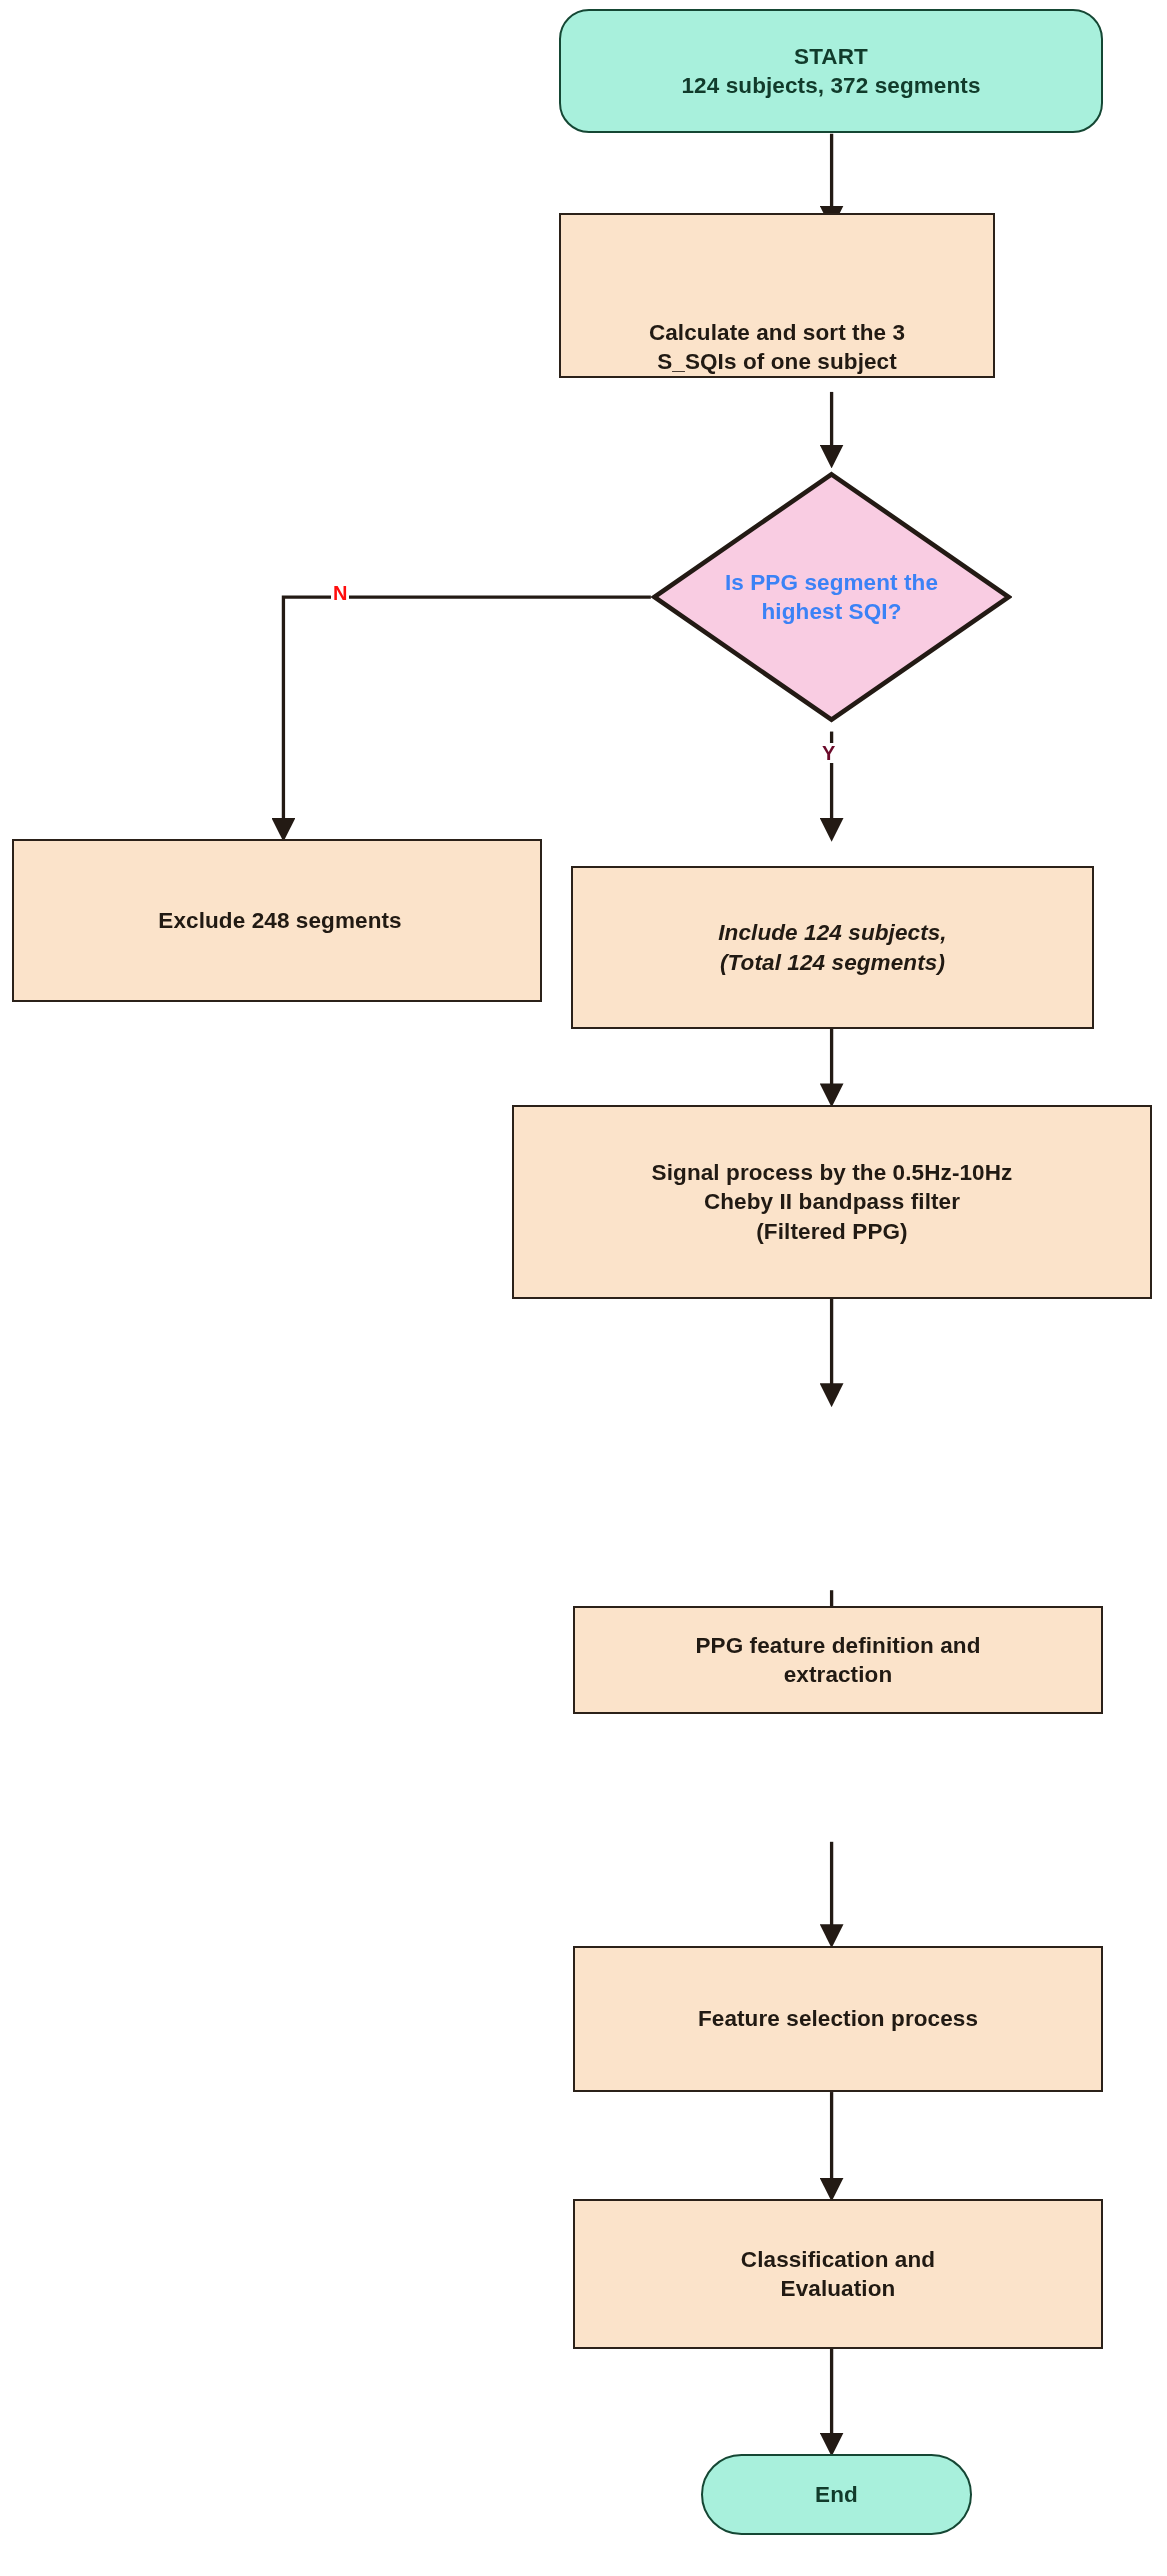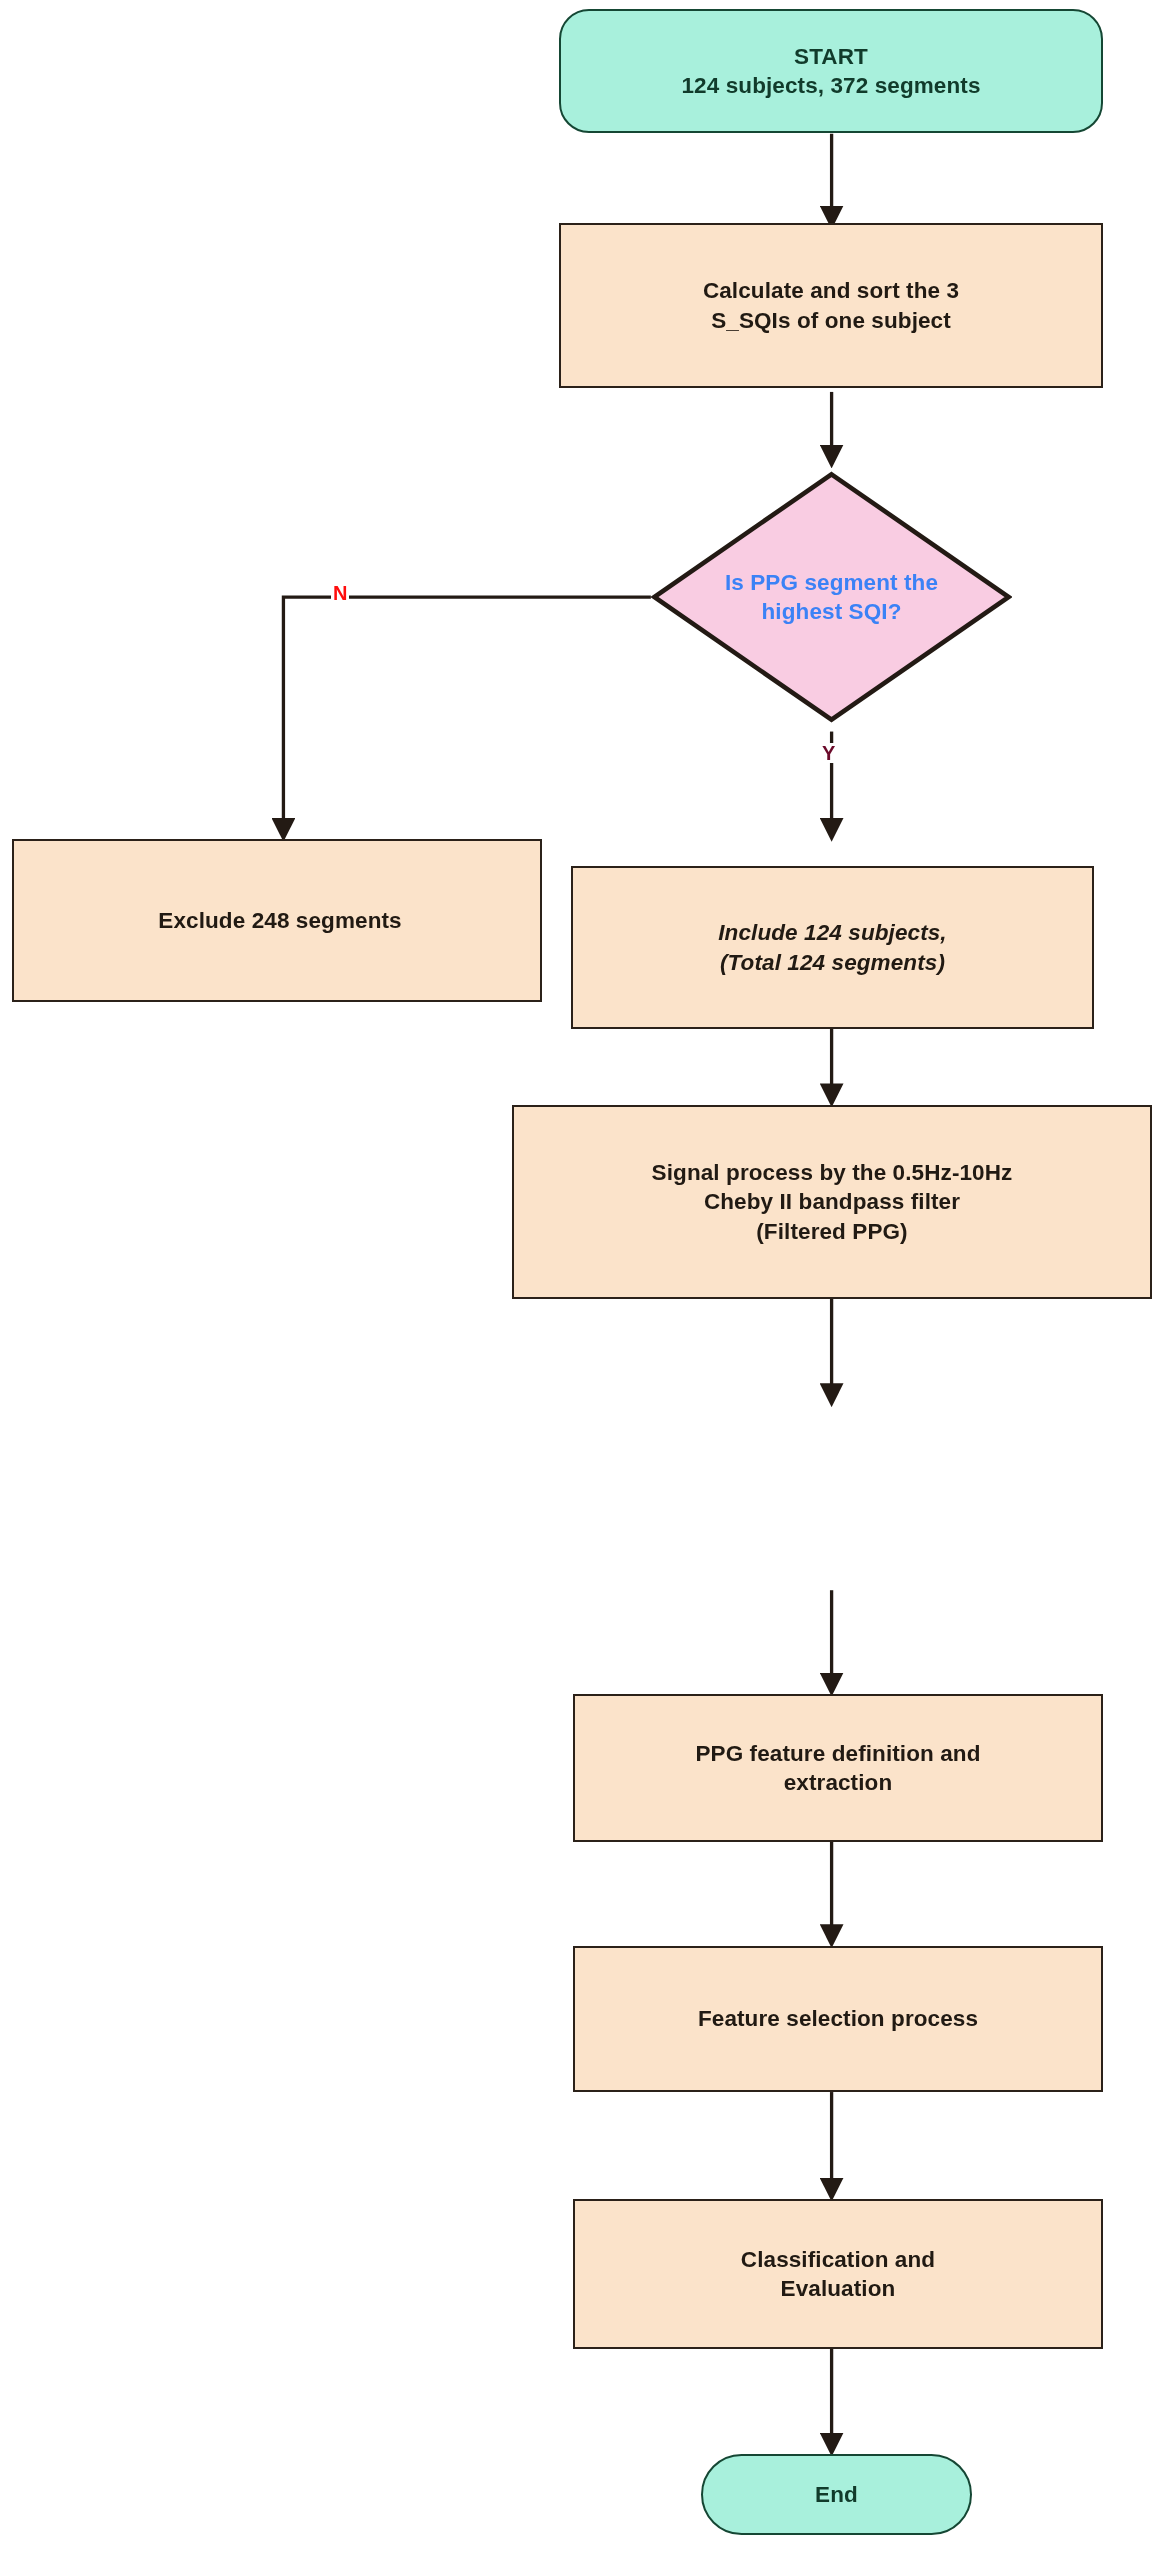--- a/index.html
+++ b/index.html
@@ -124,21 +124,21 @@
     <line x1="1256" y1="3160" x2="1256" y2="3318" stroke="#231A14" stroke-width="5" marker-end="url(#arrow)"></line>
 
     <line x1="1256" y1="3548" x2="1256" y2="3703" stroke="#231A14" stroke-width="5" marker-end="url(#arrow)"></line>
   </svg>
 
   <div class="node terminator" style="left:559px; top:9.3px; width:544px; height:124px;">
     <span class="label">START
 124 subjects, 372 segments</span>
   </div>
 
-  <div class="node process" style="left:559px; top:223px; width:544px; height:165px;">
+  <div class="node process" style="left:559px; top:213px; width:436px; height:165px;align-items:flex-end;">
     <span class="label">Calculate and sort the 3
 S_SQIs of one subject</span>
   </div>
 
   <div class="node decision" style="left:651px; top:471px; width:361px; height:252px;">
     <svg class="diamond-shape" viewBox="0 0 546 380" preserveAspectRatio="none" xmlns="http://www.w3.org/2000/svg">
       <polygon points="273,5 541,190 273,375 5,190" fill="#F9CCE2" stroke="#231A14" stroke-width="7"></polygon>
     </svg>
     <span class="label">Is PPG segment the
 highest SQI?</span>
@@ -157,21 +157,21 @@
 (Total 124 segments)</span>
   </div>
 
   <div class="node process" style="left:512px; top:1105px; width:640px; height:194px;">
     <span class="label">Signal process by the 0.5Hz-10Hz
 Cheby II bandpass filter
 (Filtered PPG)</span>
   </div>
 
 
-  <div class="node process" style="left:573px; top:1694px; width:530px; height:148px;">
+  <div class="node process" style="left:573px; top:1606px; width:530px; height:108px;">
     <span class="label">PPG feature definition and
 extraction</span>
   </div>
 
   <div class="node process" style="left:573px; top:1946px; width:530px; height:146px;">
     <span class="label">Feature selection process</span>
   </div>
 
   <div class="node process" style="left:573px; top:2199px; width:530px; height:150px;">
     <span class="label">Classification and

